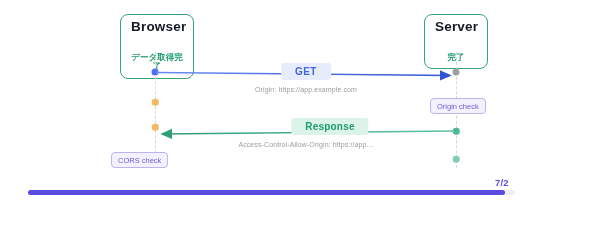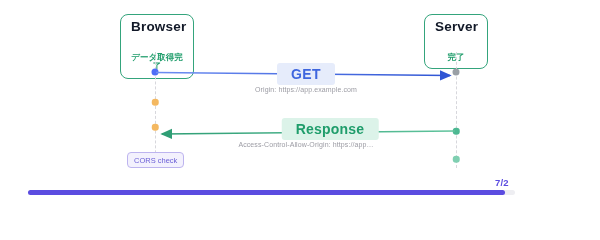--- a/index.html
+++ b/index.html
@@ -77,21 +77,21 @@
     position: absolute;
     left: 0; top: 0;
     width: 600px; height: 206px;
     pointer-events: none;
   }
 
   
   .pill {
     position: absolute;
     transform: translateX(-50%);
-    font-size: 14px;
+    font-size: 10px;
     font-weight: bold;
     padding: 3px 14px;
     border-radius: 3px;
     white-space: nowrap;
   }
   .pill-get {
     background: #e6ecfb;
     color: #3f66de;
     letter-spacing: .4px;
   }
@@ -121,21 +121,21 @@
     box-sizing: border-box;
     font-size: 7.5px;
     color: #6b5fd6;
     background: #f3f1fd;
     border: 1px solid #bdb4ef;
     border-radius: 4px;
     padding: 2.5px 6px;
     white-space: nowrap;
   }
   #badge-origin { left: 430px; top: 98px; }
-  #badge-cors   { left: 127px; top: 152px; }
+  #badge-cors   { left: 111px; top: 152px; }
 
   
   #progress-track {
     position: absolute;
     left: 28px;
     top: 190px;
     width: 487px;
     height: 5px;
     background: #eeeef2;
     border-radius: 3px;
@@ -203,20 +203,21 @@
     <line x1="156" y1="72.5" x2="450" y2="75.5" stroke="url(#grad-get)" stroke-width="1.7" marker-end="url(#head-blue)"></line>
     <line x1="455" y1="131" x2="162" y2="134" stroke="url(#grad-resp)" stroke-width="1.7" marker-end="url(#head-green)"></line>
   </svg>
 
   <div id="pill-get" class="pill pill-get">GET</div>
   <div id="caption-get" class="caption">Origin: https://app.example.com</div>
 
   <div id="pill-response" class="pill pill-response">Response</div>
   <div id="caption-response" class="caption">Access-Control-Allow-Origin: https://app…</div>
 
+  <div id="badge-origin" class="badge">Origin check</div>
   <div id="badge-cors" class="badge">CORS check</div>
 
   <div id="page-counter">7/2</div>
   <div id="progress-track">
     <div id="progress-fill" style="width: 477.26px;"></div>
   </div>
 
 </div>
 
 </body></html>

